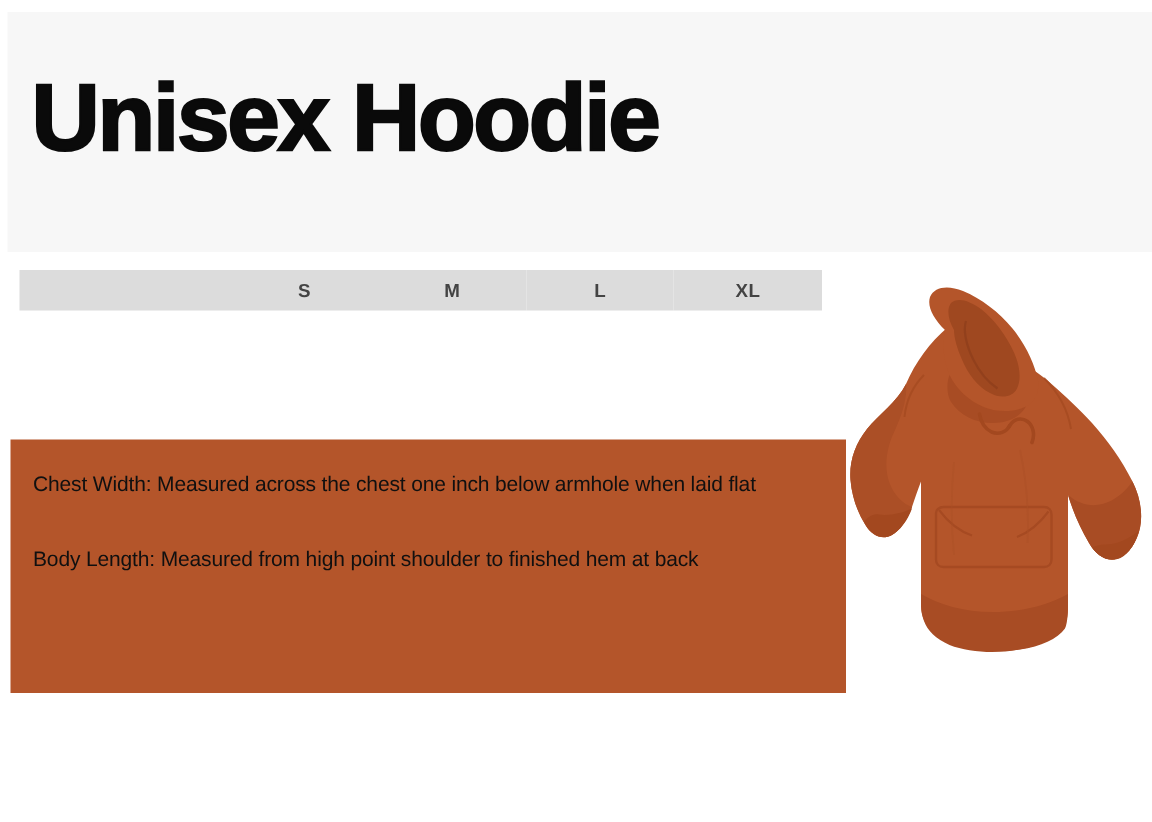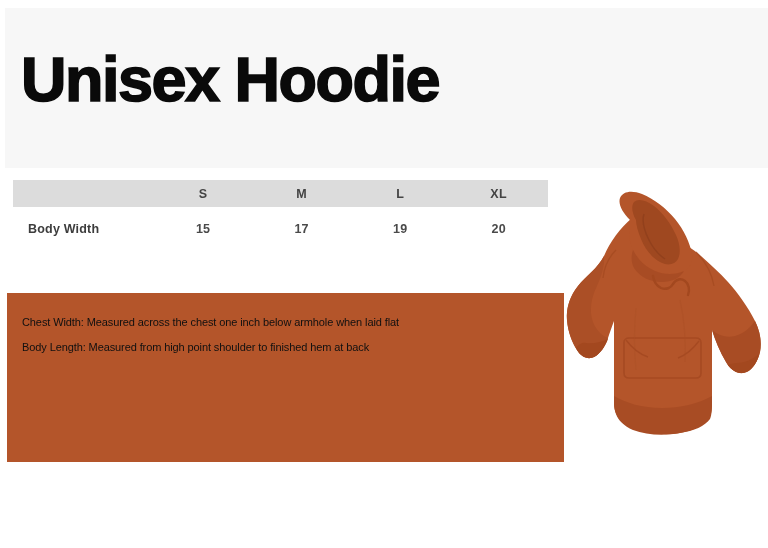--- a/index.html
+++ b/index.html
@@ -102,28 +102,29 @@
     left: 7px;
     top: 293px;
     width: 557px;
     height: 169px;
     background: #b4552a;
     box-sizing: border-box;
     padding: 17px 20px 0 15px;
   }
   .note-para {
     font-family: "Liberation Sans", sans-serif;
-    font-size: 11px;
+    font-size: 14px;
     line-height: 25px;
     color: #101010;
     letter-spacing: -0.1px;
     margin: 0;
     max-width: 515px;
   }
   .note-para + .note-para {
+    margin-top: 25px;
   }
 
   
   .product-image {
     position: absolute;
     left: 560px;
     top: 190px;
     width: 208px;
     height: 275px;
   }
@@ -154,27 +155,20 @@
       <thead>
         <tr>
           <th class="label-col"></th>
           <th>S</th>
           <th>M</th>
           <th>L</th>
           <th>XL</th>
         </tr>
       </thead>
       <tbody>
-        <tr>
-          <td class="label-col">Body Width</td>
-          <td>15</td>
-          <td>17</td>
-          <td>19</td>
-          <td>20</td>
-        </tr>
       </tbody>
     </table>
   </div>
 
   <div class="note-box">
     <p class="note-para">Chest Width: Measured across the chest one inch below armhole when laid flat</p>
     <p class="note-para">Body Length: Measured from high point shoulder to finished hem at back</p>
   </div>
 
   <div class="product-image">

